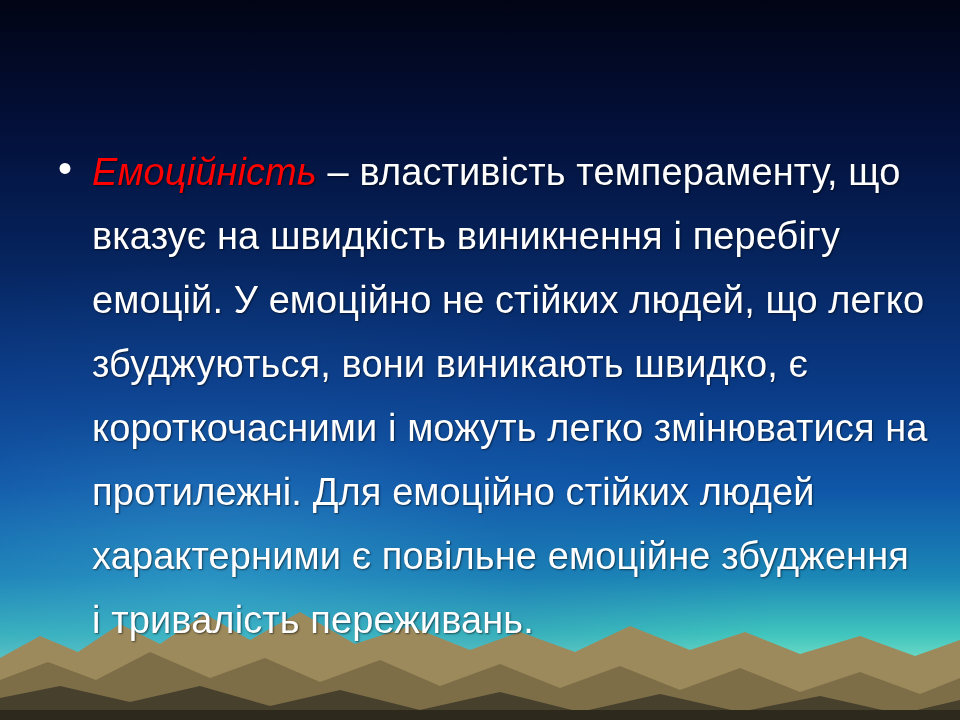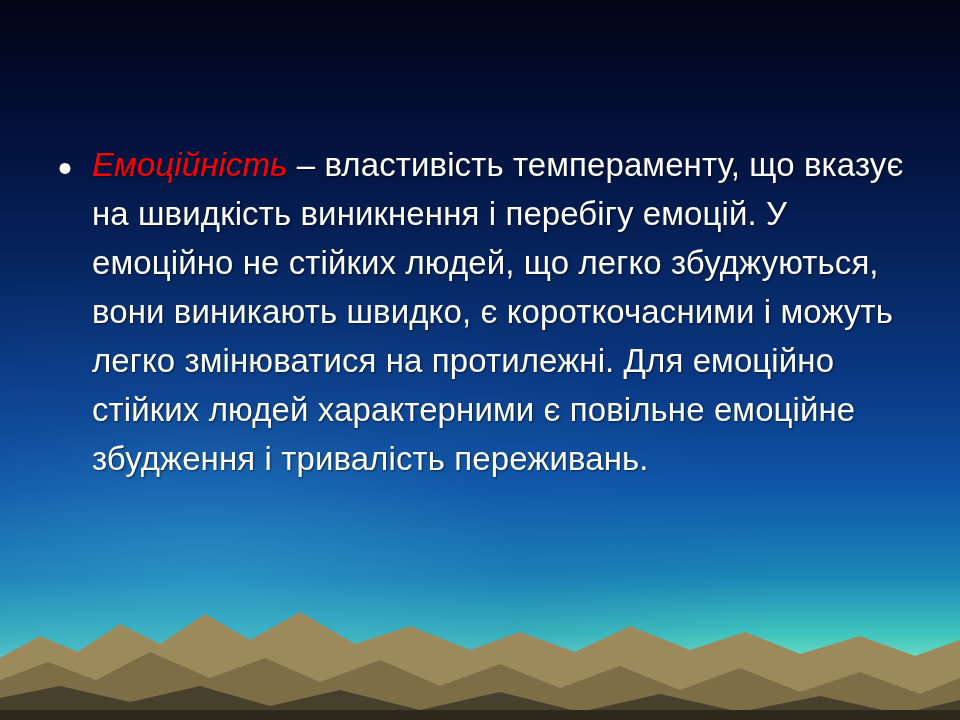--- a/index.html
+++ b/index.html
@@ -77,22 +77,22 @@
     font-size: 40px;
     line-height: 56px;
     text-align: left;
     padding-left: 10px;
     box-sizing: border-box;
   }
 
   .bullet-text {
     flex: 1 1 auto;
     color: #ffffff;
-    font-size: 33px;
-    line-height: 49px;
+    font-size: 38px;
+    line-height: 64px;
     letter-spacing: 0.1px;
     text-shadow: 1px 1px 2px rgba(0,0,0,0.55);
   }
 
   .term {
     color: #ff0000;
     font-style: italic;
     font-weight: normal;
   }
 </style>

